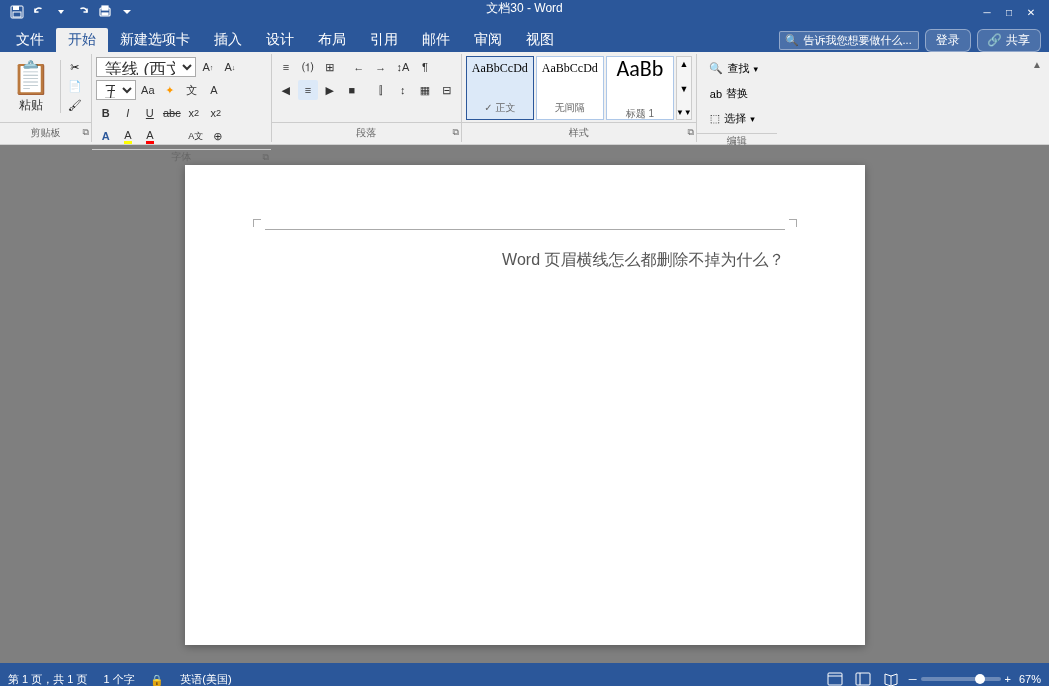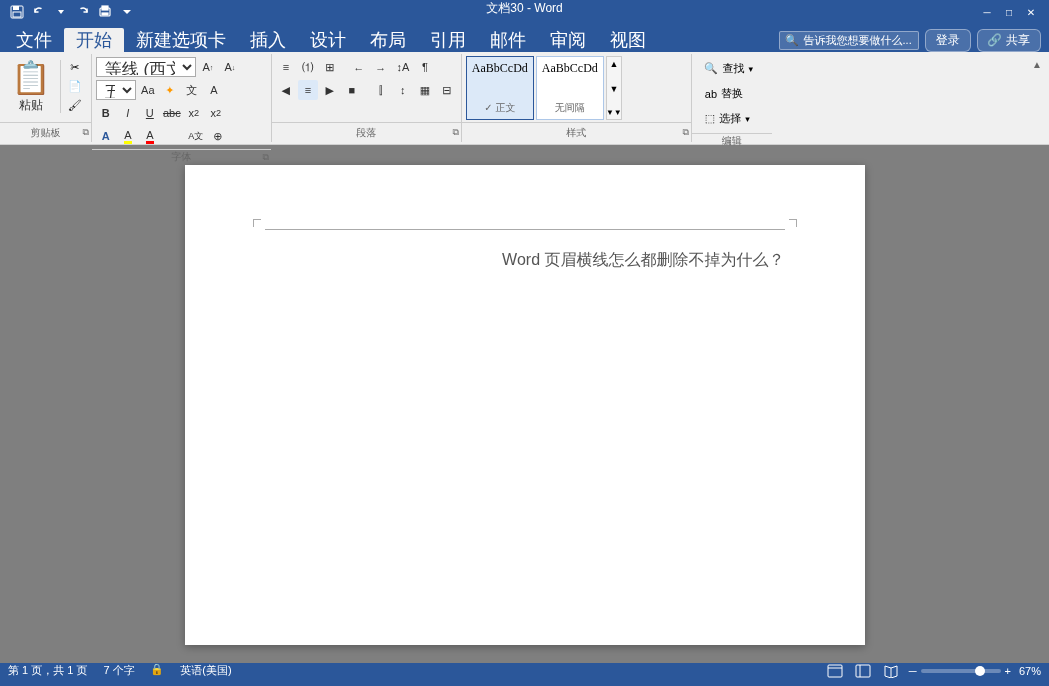--- a/index.html
+++ b/index.html
@@ -26,21 +26,21 @@
       height: 28px;
       display: flex;
       align-items: flex-end;
       padding-left: 4px;
       position: relative;
     }
     .ribbon-tab {
       padding: 4px 12px;
       color: white;
       cursor: pointer;
-      font-size: 18px;
+      font-size: 14px;
       height: 24px;
       display: flex;
       align-items: center;
       border-radius: 2px 2px 0 0;
     }
     .ribbon-tab.active {
       background: #f0f0f0;
       color: #2b579a;
     }
     .ribbon-right {
@@ -205,21 +205,21 @@
       border-style: solid;
     }
     .corner-tl { top: 54px; left: 68px; border-width: 1px 0 0 1px; }
     .corner-tr { top: 54px; right: 68px; border-width: 1px 1px 0 0; }
 
     
     #status-bar {
       background: #2b579a;
       height: 24px;
       display: flex;
-      align-items: flex-start;
+      align-items: flex-end;
       padding: 0 8px;
       color: white;
       font-size: 11px;
       gap: 16px;
     }
     .status-right {
       margin-left: auto;
       display: flex;
       align-items: center;
       gap: 8px;
@@ -481,20 +481,24 @@
   <div class="ribbon-section" style="border-right:1px solid #ccc;min-width:230px;">
     <div class="ribbon-section-inner" style="align-items:center;padding:2px 4px;gap:2px;">
       <div class="style-item active">
         <div class="style-sample-normal">AaBbCcDd</div>
         <div style="font-size:10px;color:#666;margin-top:2px;">✓ 正文</div>
       </div>
       <div class="style-item">
         <div class="style-sample-normal">AaBbCcDd</div>
         <div style="font-size:10px;color:#666;margin-top:2px;">无间隔</div>
       </div>
+      <div class="style-item">
+        <div class="style-sample-big">AaBb</div>
+        <div style="font-size:10px;color:#666;margin-top:2px;">标题 1</div>
+      </div>
       <div class="scrollbar-v">
         <div style="padding:2px;">▲</div>
         <div style="padding:2px;">▼</div>
         <div style="padding:2px;font-size:8px;">▼▼</div>
       </div>
     </div>
     <div class="ribbon-section-label">
       <span>样式</span>
       <span class="expand-icon">⧉</span>
     </div>
@@ -529,21 +533,21 @@
   <div id="page">
     <div class="corner-mark corner-tl"></div>
     <div class="corner-mark corner-tr"></div>
     <div class="page-header"></div>
     <div class="doc-title">Word 页眉横线怎么都删除不掉为什么？</div>
   </div>
 </div>
 
 <div id="status-bar">
   <span>第 1 页，共 1 页</span>
-  <span>7 个字</span>
+  <span>1 个字</span>
   <span>🔒</span>
   <span>英语(美国)</span>
   <div class="status-right">
     <div class="view-btn" title="页面视图">
       <svg width="16" height="14" viewBox="0 0 16 14" fill="none" stroke="white" stroke-width="1">
         <rect x="1" y="1" width="14" height="12" rx="1"></rect>
         <line x1="1" y1="4" x2="15" y2="4"></line>
       </svg>
     </div>
     <div class="view-btn" title="Web版式视图">

